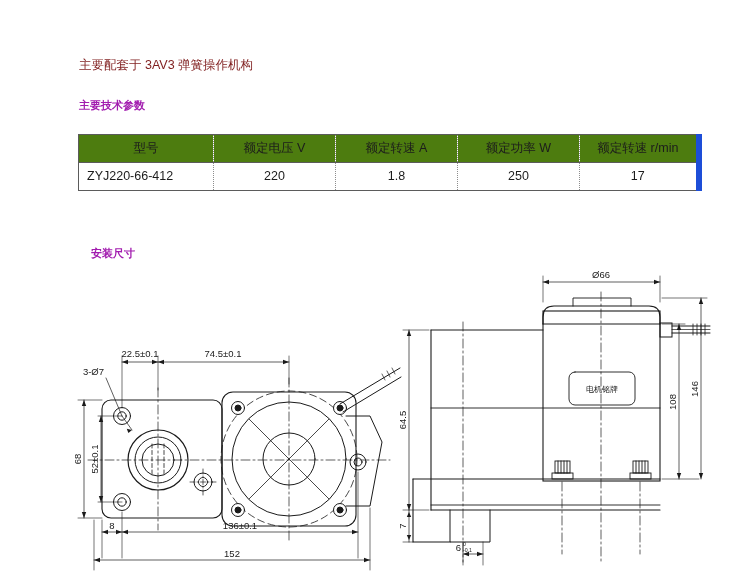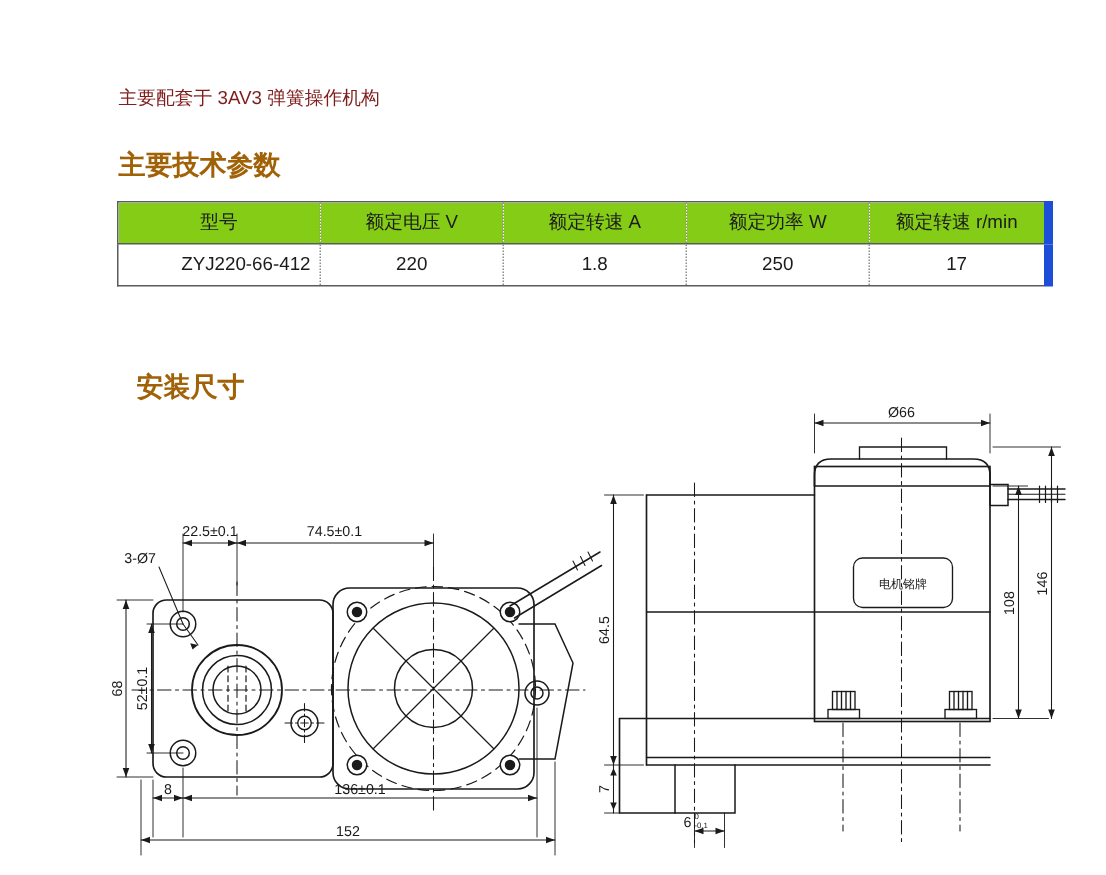--- a/index.html
+++ b/index.html
@@ -26,23 +26,23 @@
   }
   .subtitle {
     position: absolute;
     left: 79px; top: 57px;
     font-size: 12.5px;
     color: #7f1d1d;
     white-space: nowrap;
   }
   .section-heading {
     position: absolute;
-    font-size: 18px;
+    font-size: 11px;
     font-weight: bold;
-    color: #a16207;
+    color: #a21caf;
     white-space: nowrap;
   }
   .sh-params { left: 79px; top: 98px; }
   .sh-dims   { left: 91px; top: 246px; }
 
   
   .spec-table {
     position: absolute;
     left: 78px; top: 134px;
     width: 620px;
@@ -58,29 +58,29 @@
     border-left: 1px dotted #8d8d8d;
     border-right: 1px dotted #8d8d8d;
     text-align: center;
     font-weight: normal;
     color: #1c1c1c;
     line-height: 27px;
     white-space: nowrap;
     overflow: hidden;
   }
   .spec-table th {
-    background: #84cc16;
+    background: #4d7c0f;
     border-top: 1px solid #5b5b5b;
     border-bottom: 1px solid #5b5b5b;
   }
   .spec-table tr.row-a td { background: #ffffff; }
   .spec-table tr.row-b td { background: #f4f4f4; }
   .spec-table th:first-child, .spec-table td:first-child { border-left: 1px solid #5b5b5b; }
   .spec-table th:last-child,  .spec-table td:last-child  { border-right: 6px solid #1d4ed8; }
-  .spec-table td.model { text-align: right; padding-left: 24px; }
+  .spec-table td.model { text-align: left; padding-left: 8px; }
 
   
   .drawing { position: absolute; }
   #drawing-left  { left: 70px;  top: 330px; width: 330px; height: 245px; }
   #drawing-right { left: 395px; top: 262px; width: 330px; height: 313px; }
   .drawing svg { display: block; overflow: visible; }
 
   .dimtext { font-family: "Liberation Sans", sans-serif; font-size: 9.5px; fill: #1a1a1a; }
   .dimtext-sm { font-family: "Liberation Sans", sans-serif; font-size: 5.2px; fill: #1a1a1a; }
   .plate-label { font-family: "DejaVu Sans", sans-serif; font-size: 8px; fill: #1a1a1a; }

